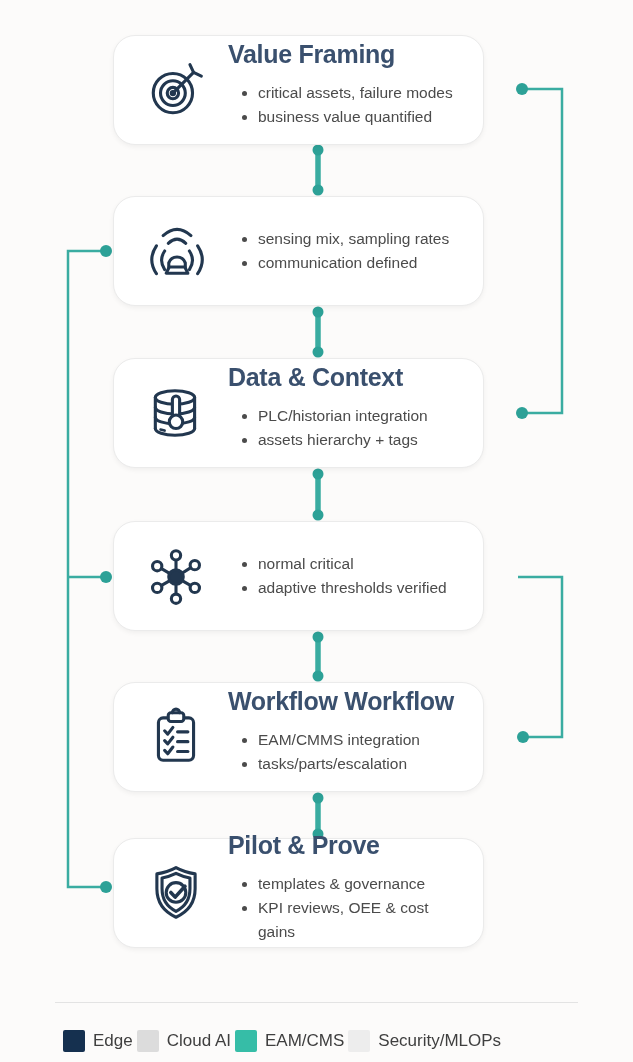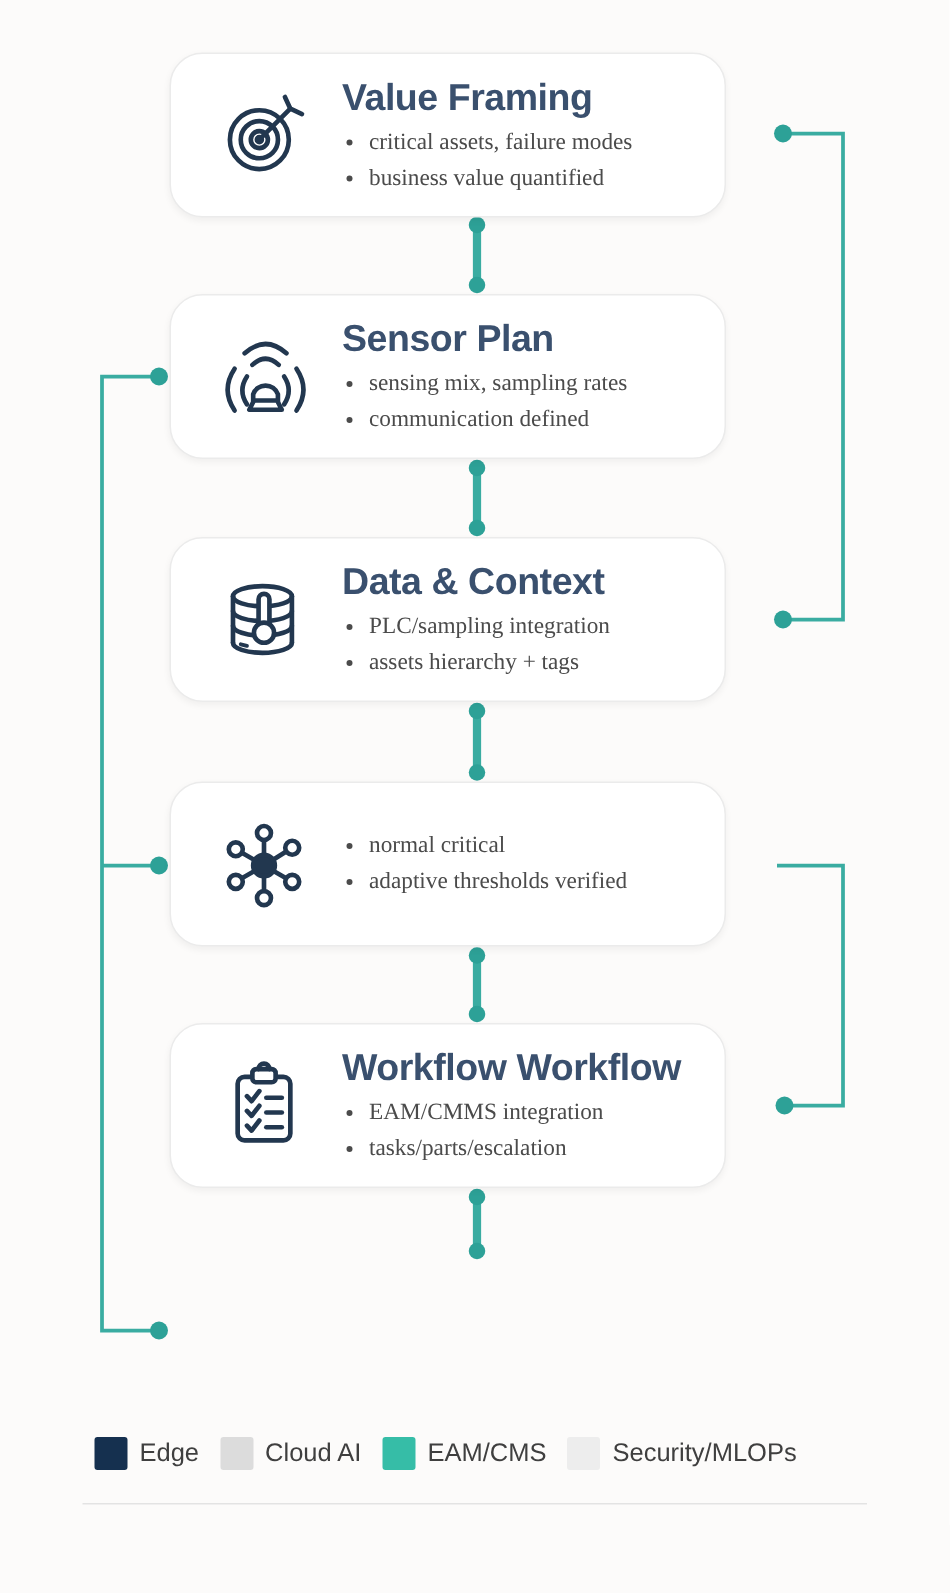--- a/index.html
+++ b/index.html
@@ -20,32 +20,32 @@
     display:flex;align-items:center;box-sizing:border-box;
     padding:0 14px 0 22px;z-index:2;justify-content:flex-end;
   }
   .card-icon{flex:0 0 80px;display:flex;align-items:center;justify-content:center;}
   .card-icon svg{stroke:#22374f;fill:none;stroke-width:3;stroke-linecap:round;stroke-linejoin:round;}
   .card-body{flex:1;margin-left:12px;}
   .card-title{
     font-size:25px;font-weight:bold;color:#3a506e;
     letter-spacing:-0.3px;margin:0 0 3px 0;line-height:30px;
   }
-  .bullets{margin:0;padding:0 0 0 18px;list-style:disc;font-family:Liberation Serif, serif;}
+  .bullets{margin:12px;padding:0 0 0 18px;list-style:disc;}
   .bullets li{
     font-size:15.5px;color:#4b4b4b;line-height:24px;
   }
 
   .legend-divider{
     position:absolute;left:55px;top:1002px;width:523px;height:0;
     border-top:1.5px solid #e3e3e3;z-index:2;
   }
   .legend{
-    position:absolute;left:63px;top:958px;display:flex;align-items:center;
-    gap:14px;z-index:2;
+    position:absolute;left:63px;top:1030px;display:flex;align-items:center;
+    gap:4px;z-index:2;
   }
   .legend-item{display:flex;align-items:center;gap:8px;}
   .legend-swatch{width:22px;height:22px;border-radius:2px;}
   .legend-label{font-size:17px;color:#3f3f3f;}
 </style>
 </head>
 <body>
 
 <div class="canvas">
 
@@ -115,21 +115,20 @@
         <path d="M22.5 51.5 H43.5 L40.5 45.5 H25.5 Z"></path>
         <path d="M21 30 q-6 9 0 18"></path>
         <path d="M13 25 q-9 13.5 0 27"></path>
         <path d="M45 30 q6 9 0 18"></path>
         <path d="M53 25 q9 13.5 0 27"></path>
         <path d="M24.5 22.5 q8.5 -8 17 0"></path>
         <path d="M19.5 15 q13.5 -12 27 0"></path>
       </svg>
     </div>
     <div class="card-body">
-      <div class="card-title">Sensor Plan</div>
       <ul class="bullets">
         <li>sensing mix, sampling rates</li>
         <li>communication defined</li>
       </ul>
     </div>
   </div>
 
   <div class="card" style="top:358px">
     <div class="card-icon">
       <svg width="62" height="62" viewBox="0 0 60 60">
@@ -140,21 +139,21 @@
         <path d="M10 24.5 a19 6.5 0 0 0 38 0"></path>
         <path d="M10 34 a19 6.5 0 0 0 38 0"></path>
         <rect x="26.5" y="13.5" width="7" height="23" rx="3.5" fill="#ffffff"></rect>
         <circle cx="30" cy="38.5" r="6.5" fill="#ffffff"></circle>
         <path d="M15 46 l4 1" stroke-width="2.5"></path>
       </svg>
     </div>
     <div class="card-body">
       <div class="card-title">Data &amp; Context</div>
       <ul class="bullets">
-        <li>PLC/sampling integration</li>
+        <li>PLC/historian integration</li>
         <li>assets hierarchy + tags</li>
       </ul>
     </div>
   </div>
 
   <div class="card" style="top:521px">
     <div class="card-icon">
       <svg width="62" height="62" viewBox="0 0 60 60">
         <path d="M30 31 L30 10 M30 31 L11.8 20.5 M30 31 L11.8 41.5 M30 31 L30 52 M30 31 L48.2 41.5 M30 31 L48.2 19.5"></path>
         <circle cx="30" cy="10" r="4.5" fill="#ffffff"></circle>
@@ -190,20 +189,37 @@
     </div>
     <div class="card-body">
       <div class="card-title">Workflow Workflow</div>
       <ul class="bullets">
         <li>EAM/CMMS integration</li>
         <li>tasks/parts/escalation</li>
       </ul>
     </div>
   </div>
 
+  <div class="card" style="top:838px">
+    <div class="card-icon">
+      <svg width="62" height="62" viewBox="0 0 60 60">
+        <path d="M30 5.5 C35.5 8.5 41.5 10.5 48.5 11.5 V26 C48.5 39.5 41 48.5 30 53.5 C19 48.5 11.5 39.5 11.5 26 V11.5 C18.5 10.5 24.5 8.5 30 5.5 Z"></path>
+        <path d="M30 11 C34.5 13.2 38.5 14.6 43.5 15.5 V26 C43.5 36.5 38 43.8 30 47.8 C22 43.8 16.5 36.5 16.5 26 V15.5 C21.5 14.6 25.5 13.2 30 11 Z"></path>
+        <circle cx="30" cy="29.5" r="9.5"></circle>
+        <path d="M25 29.5 l4.2 4.5 l9.5 -10.5" stroke-width="3.5"></path>
+      </svg>
+    </div>
+    <div class="card-body">
+      <div class="card-title">Pilot &amp; Prove</div>
+      <ul class="bullets">
+        <li>templates &amp; governance</li>
+        <li>KPI reviews, OEE &amp; cost gains</li>
+      </ul>
+    </div>
+  </div>
 
   <div class="legend-divider"></div>
   <div class="legend">
     <div class="legend-item">
       <span class="legend-swatch" style="background: rgb(21, 48, 79);"></span>
       <span class="legend-label">Edge</span>
     </div>
     <div class="legend-item">
       <span class="legend-swatch" style="background: rgb(220, 220, 220);"></span>
       <span class="legend-label">Cloud AI</span>

